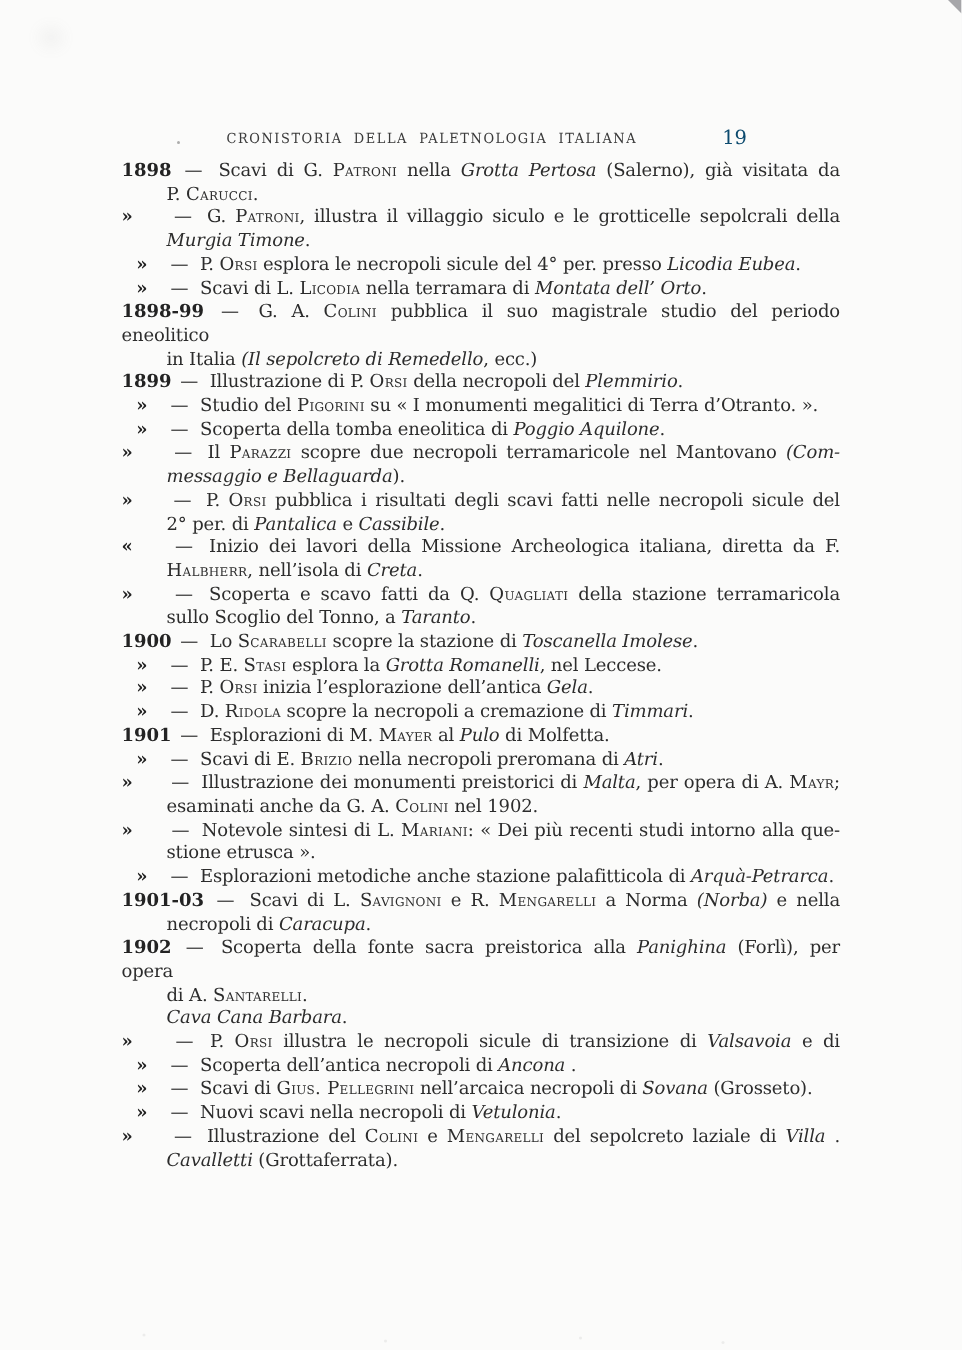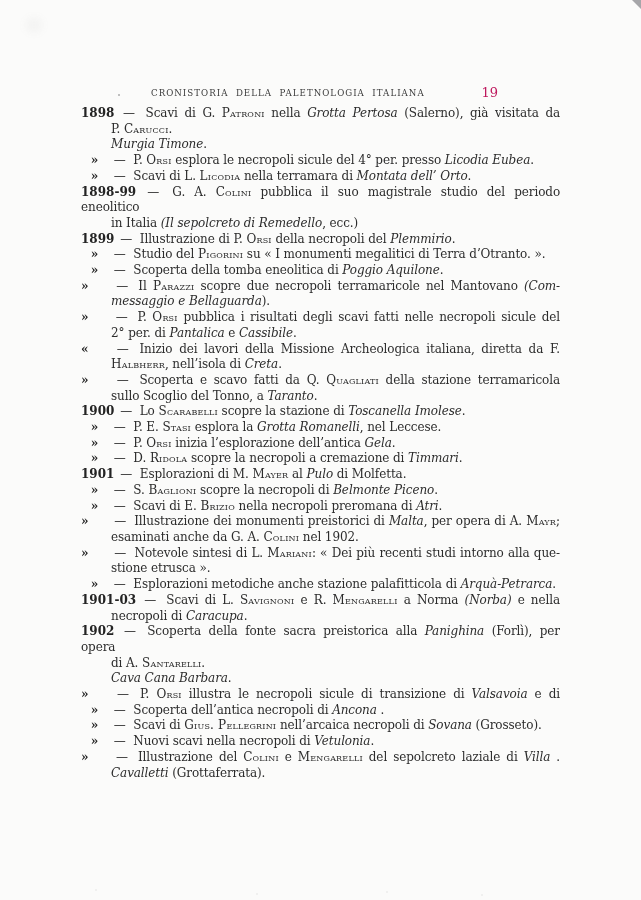--- a/index.html
+++ b/index.html
@@ -34,21 +34,21 @@
   .header{
     position:absolute;left:81px;top:85px;width:479px;height:16px;
     color:#3a3a3a;
   }
   .header-title{
     position:absolute;left:70px;top:2px;
     font-size:9.3px;letter-spacing:1.1px;word-spacing:4px;
     white-space:nowrap;transform:scaleX(.93);transform-origin:left center;
   }
   .page-number{
-    position:absolute;right:62px;top:0;font-size:13px;color:#be185d;
+    position:absolute;right:62px;top:0;font-size:13px;color:#0c4a6e;
   }
 
   .content{
     position:absolute;left:81px;top:106px;width:479px;
     font-size:12px;line-height:15.7px;letter-spacing:-0.1px;
   }
   .entry{margin:0;}
   .line{min-height:15.7px;}
   .line.fill{text-align:justify;text-align-last:justify;}
   .line.cont{padding-left:30px;}
@@ -80,20 +80,21 @@
     <div class="page-number">19</div>
   </div>
 
   <div class="content">
     <div id="entries-list">
         <div class="entry">
           <div class="line first fill"><span class="year">1898</span> <span class="dash">—</span> <span class="n">Scavi di G. </span><span class="sc">Patroni</span><span class="n"> nella </span><span class="i">Grotta Pertosa</span><span class="n"> (Salerno), già visitata da</span></div>
           <div class="line cont"><span class="n">P. </span><span class="sc">Carucci</span><span class="n">.</span></div>
         </div>
         <div class="entry">
+          <div class="line first fill"><span class="year ditto">»</span> <span class="dash">—</span> <span class="n">G. </span><span class="sc">Patroni</span><span class="n">, illustra il villaggio siculo e le grotticelle sepolcrali della</span></div>
           <div class="line cont"><span class="i">Murgia Timone</span><span class="n">.</span></div>
         </div>
         <div class="entry">
           <div class="line first"><span class="year ditto">»</span> <span class="dash">—</span> <span class="n">P. </span><span class="sc">Orsi</span><span class="n"> esplora le necropoli sicule del 4° per. presso </span><span class="i">Licodia Eubea</span><span class="n">.</span></div>
         </div>
         <div class="entry">
           <div class="line first"><span class="year ditto">»</span> <span class="dash">—</span> <span class="n">Scavi di L. </span><span class="sc">Licodia</span><span class="n"> nella terramara di </span><span class="i">Montata dell’ Orto</span><span class="n">.</span></div>
         </div>
         <div class="entry">
           <div class="line first fill"><span class="year">1898-99</span> <span class="dash">—</span> <span class="n">G. A. </span><span class="sc">Colini</span><span class="n"> pubblica il suo magistrale studio del periodo eneolitico</span></div>
@@ -133,23 +134,20 @@
         <div class="entry">
           <div class="line first"><span class="year ditto">»</span> <span class="dash">—</span> <span class="n">P. </span><span class="sc">Orsi</span><span class="n"> inizia l’esplorazione dell’antica </span><span class="i">Gela</span><span class="n">.</span></div>
         </div>
         <div class="entry">
           <div class="line first"><span class="year ditto">»</span> <span class="dash">—</span> <span class="n">D. </span><span class="sc">Ridola</span><span class="n"> scopre la necropoli a cremazione di </span><span class="i">Timmari</span><span class="n">.</span></div>
         </div>
         <div class="entry">
           <div class="line first"><span class="year">1901</span> <span class="dash">—</span> <span class="n">Esplorazioni di M. </span><span class="sc">Mayer</span><span class="n"> al </span><span class="i">Pulo</span><span class="n"> di Molfetta.</span></div>
         </div>
         <div class="entry">
-          <div class="line first"><span class="year ditto">»</span> <span class="dash">—</span> <span class="n">S. </span><span class="sc">Baglioni</span><span class="n"> scopre la necropoli di </span><span class="i">Belmonte Piceno</span><span class="n">.</span></div>
-        </div>
-        <div class="entry">
           <div class="line first"><span class="year ditto">»</span> <span class="dash">—</span> <span class="n">Scavi di E. </span><span class="sc">Brizio</span><span class="n"> nella necropoli preromana di </span><span class="i">Atri</span><span class="n">.</span></div>
         </div>
         <div class="entry">
           <div class="line first fill"><span class="year ditto">»</span> <span class="dash">—</span> <span class="n">Illustrazione dei monumenti preistorici di </span><span class="i">Malta</span><span class="n">, per opera di A. </span><span class="sc">Mayr</span><span class="n">;</span></div>
           <div class="line cont"><span class="n">esaminati anche da G. A. </span><span class="sc">Colini</span><span class="n"> nel 1902.</span></div>
         </div>
         <div class="entry">
           <div class="line first fill"><span class="year ditto">»</span> <span class="dash">—</span> <span class="n">Notevole sintesi di L. </span><span class="sc">Mariani</span><span class="n">: « Dei più recenti studi intorno alla que-</span></div>
           <div class="line cont"><span class="n">stione etrusca ».</span></div>
         </div>

